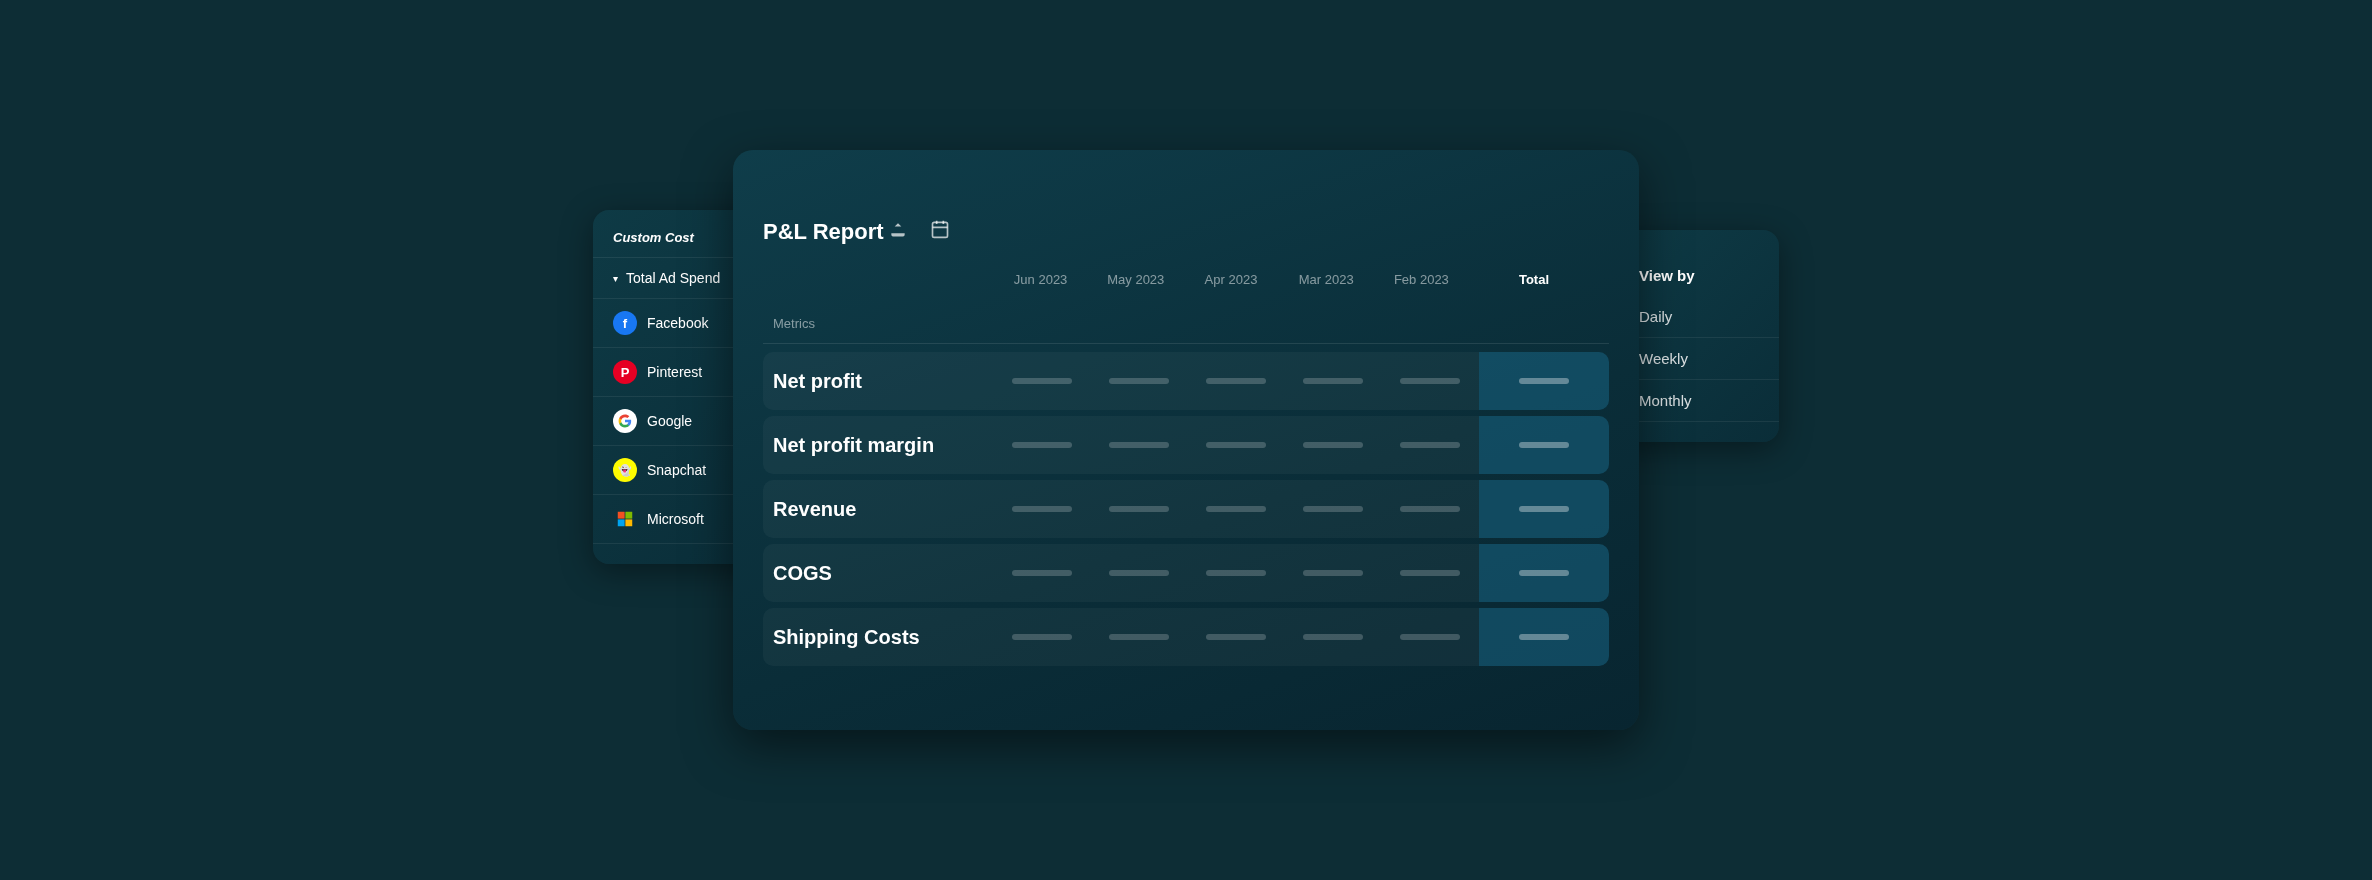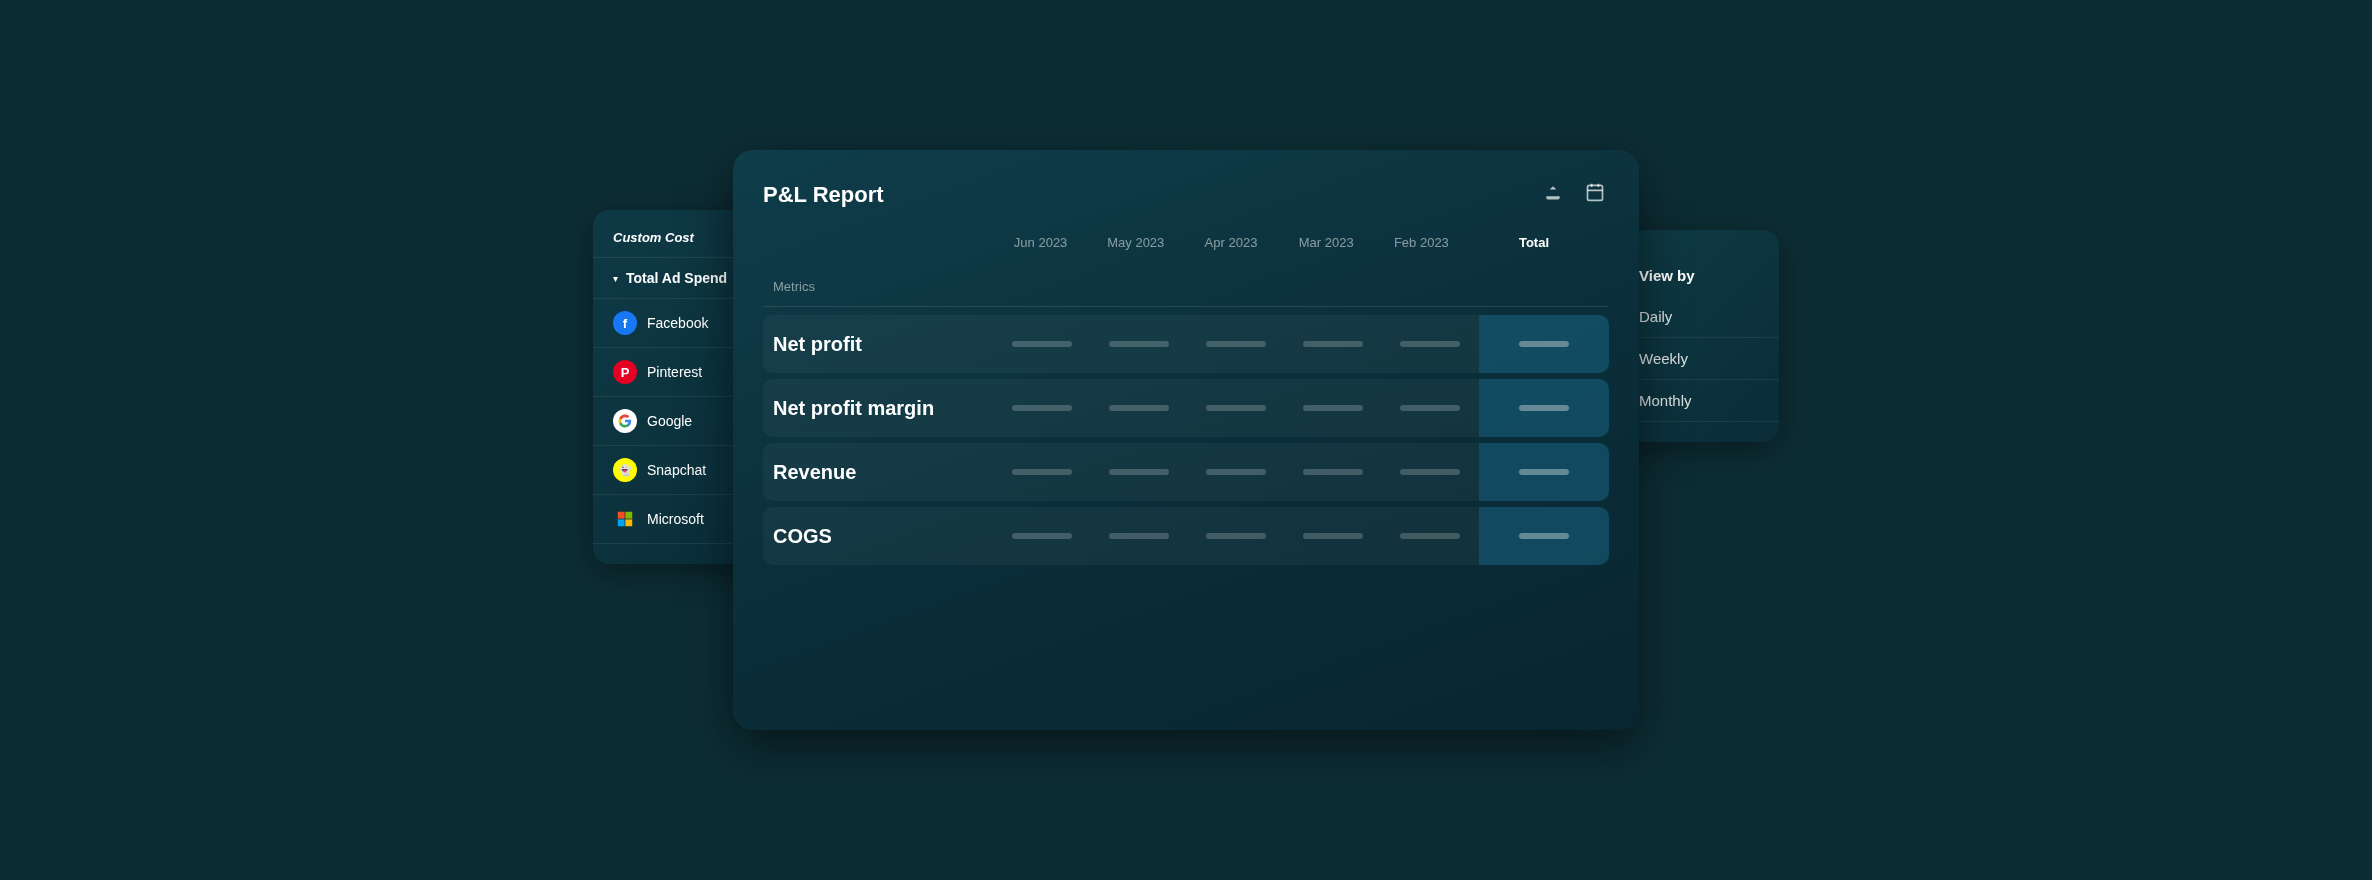--- a/index.html
+++ b/index.html
@@ -51,21 +51,21 @@
 
     .total-ad-spend {
       display: flex;
       align-items: center;
       padding: 12px 20px;
       border-bottom: 1px solid rgba(255,255,255,0.07);
     }
 
     .total-ad-spend-label {
       color: #ffffff;
-      font-weight: 700;
+      font-weight: 400;
       font-size: 14px;
     }
 
     .chevron {
       color: #ffffff;
       margin-right: 8px;
       font-size: 10px;
     }
 
     .item-icon {
@@ -97,22 +97,23 @@
       border-radius: 20px;
       padding: 28px 30px;
       z-index: 2;
       box-shadow: 0 16px 48px rgba(0,0,0,0.5);
       overflow: hidden;
     }
 
     .panel-header {
       display: flex;
       align-items: center;
-      justify-content: space-between;
+      justify-content: flex-start;
       margin-bottom: 24px;
+      margin-top: 37px;
     }
 
     .panel-title {
       color: #ffffff;
       font-size: 22px;
       font-weight: 700;
     }
 
     .header-icons {
       display: flex;
@@ -444,20 +445,41 @@
             <div class="loading-bar"></div>
           </div>
         <div class="row-cell">
             <div class="loading-bar"></div>
           </div>
         <div class="row-total">
             <div class="total-bar"></div>
           </div>
       </div>
 
+      <div class="table-row">
+        <div class="row-label">Shipping Costs</div>
+        <div class="row-cell">
+            <div class="loading-bar"></div>
+          </div>
+        <div class="row-cell">
+            <div class="loading-bar"></div>
+          </div>
+        <div class="row-cell">
+            <div class="loading-bar"></div>
+          </div>
+        <div class="row-cell">
+            <div class="loading-bar"></div>
+          </div>
+        <div class="row-cell">
+            <div class="loading-bar"></div>
+          </div>
+        <div class="row-total">
+            <div class="total-bar"></div>
+          </div>
+      </div>
 
     </div>
   </div>
 
   <div class="right-panel">
     <div class="right-panel-title">View by</div>
     <div class="view-option">Daily</div>
     <div class="view-option">Weekly</div>
     <div class="view-option">Monthly</div>
   </div>

